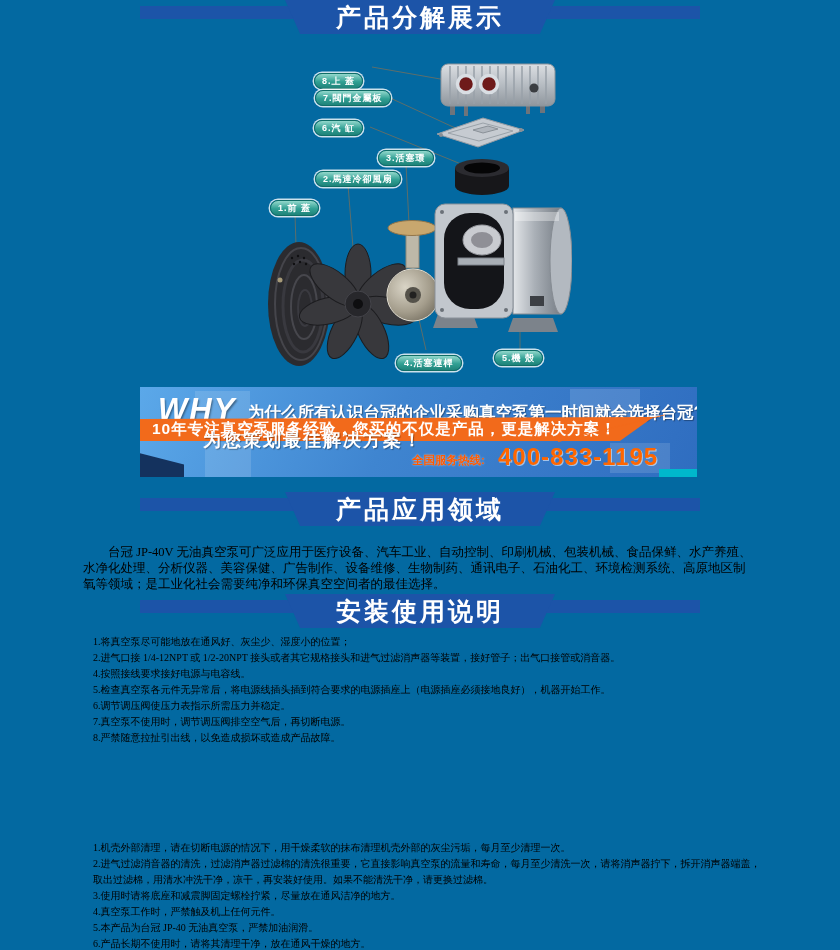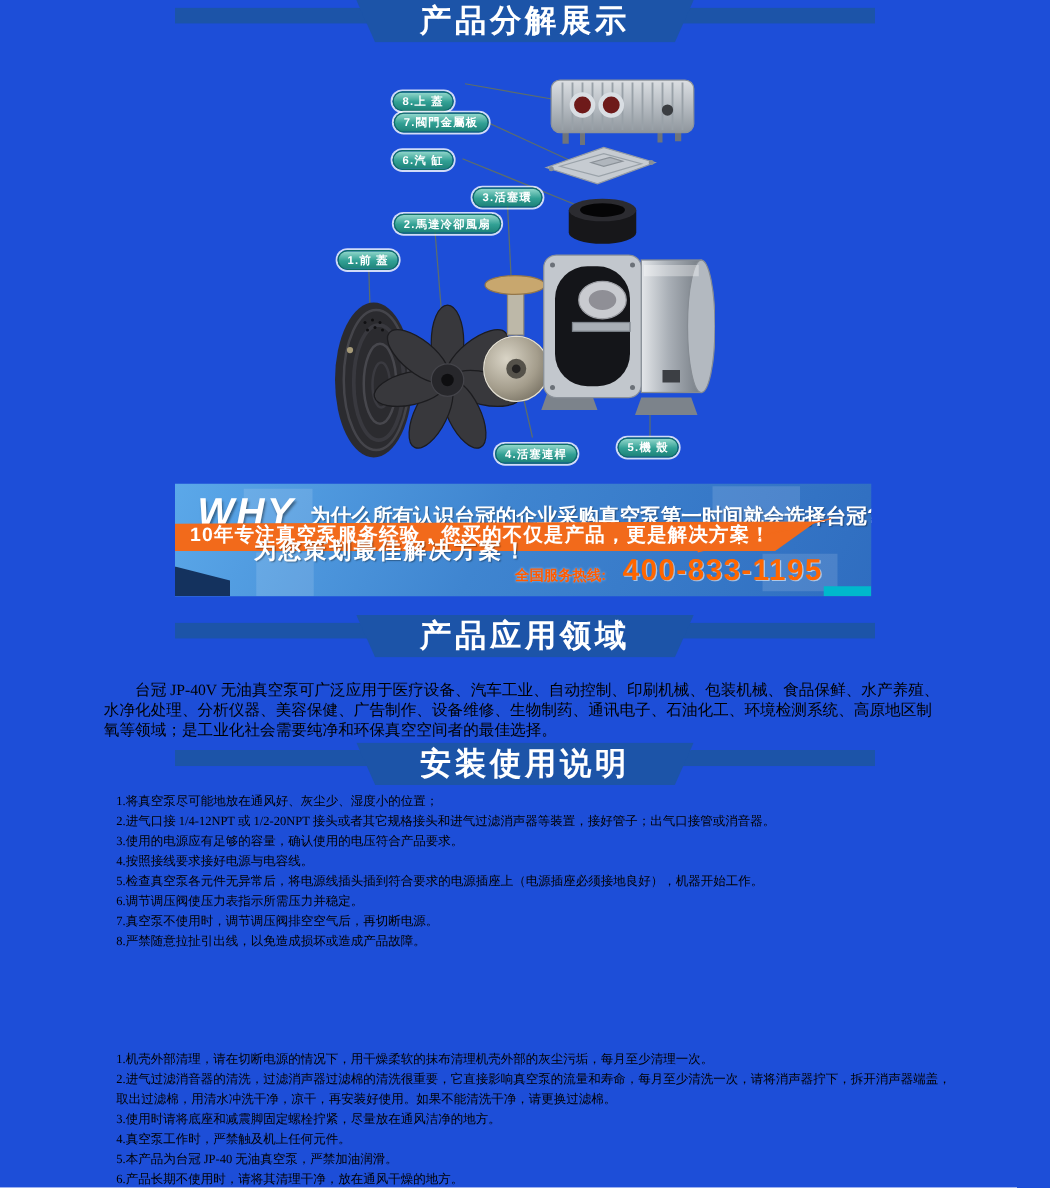--- a/index.html
+++ b/index.html
@@ -1,16 +1,16 @@
 <!DOCTYPE html>
 <html><head>
 <meta charset="utf-8">
 <style>
   html,body{margin:0;padding:0;background:#fff;}
-  .page{position:relative;width:840px;height:950px;background:#1d4ed8;overflow:hidden;
+  .page{position:relative;width:840px;height:950px;background:#0369a1;overflow:hidden;
         font-family:"Liberation Serif",serif;}
 
   
   .sec-header{position:absolute;left:140px;width:560px;height:34px;}
   .sec-header .bar-l,.sec-header .bar-r{position:absolute;top:6px;height:13px;background:#1c54a8;}
   .sec-header .bar-l{left:0;width:175px;clip-path:polygon(0 0,84% 0,100% 100%,0 100%);}
   .sec-header .bar-r{right:0;width:175px;clip-path:polygon(16% 0,100% 0,100% 100%,0 100%);}
   .sec-header .trap{position:absolute;left:0;top:0;width:100%;height:100%;background:#1c54a8;
         clip-path:polygon(25.9% 0,74.1% 0,71.4% 100%,28.6% 100%);}
   .sec-header .sec-title{position:absolute;left:0;top:0;width:100%;height:34px;line-height:33px;
@@ -248,21 +248,20 @@
   <div class="sec-header" style="top:594px;">
     <div class="bar-l"></div>
     <div class="bar-r"></div>
     <div class="trap"></div>
     <div class="sec-title">安装使用说明</div>
   </div>
 
   <div class="text-list install-list">
       <div>1.将真空泵尽可能地放在通风好、灰尘少、湿度小的位置；</div>
       <div>2.进气口接 1/4-12NPT 或 1/2-20NPT 接头或者其它规格接头和进气过滤消声器等装置，接好管子；出气口接管或消音器。</div>
-      <div>3.使用的电源应有足够的容量，确认使用的电压符合产品要求。</div>
       <div>4.按照接线要求接好电源与电容线。</div>
       <div>5.检查真空泵各元件无异常后，将电源线插头插到符合要求的电源插座上（电源插座必须接地良好），机器开始工作。</div>
       <div>6.调节调压阀使压力表指示所需压力并稳定。</div>
       <div>7.真空泵不使用时，调节调压阀排空空气后，再切断电源。</div>
       <div>8.严禁随意拉扯引出线，以免造成损坏或造成产品故障。</div>
     </div>
 
 
   <div class="text-list maintenance-list">
       <div>1.机壳外部清理，请在切断电源的情况下，用干燥柔软的抹布清理机壳外部的灰尘污垢，每月至少清理一次。</div>

